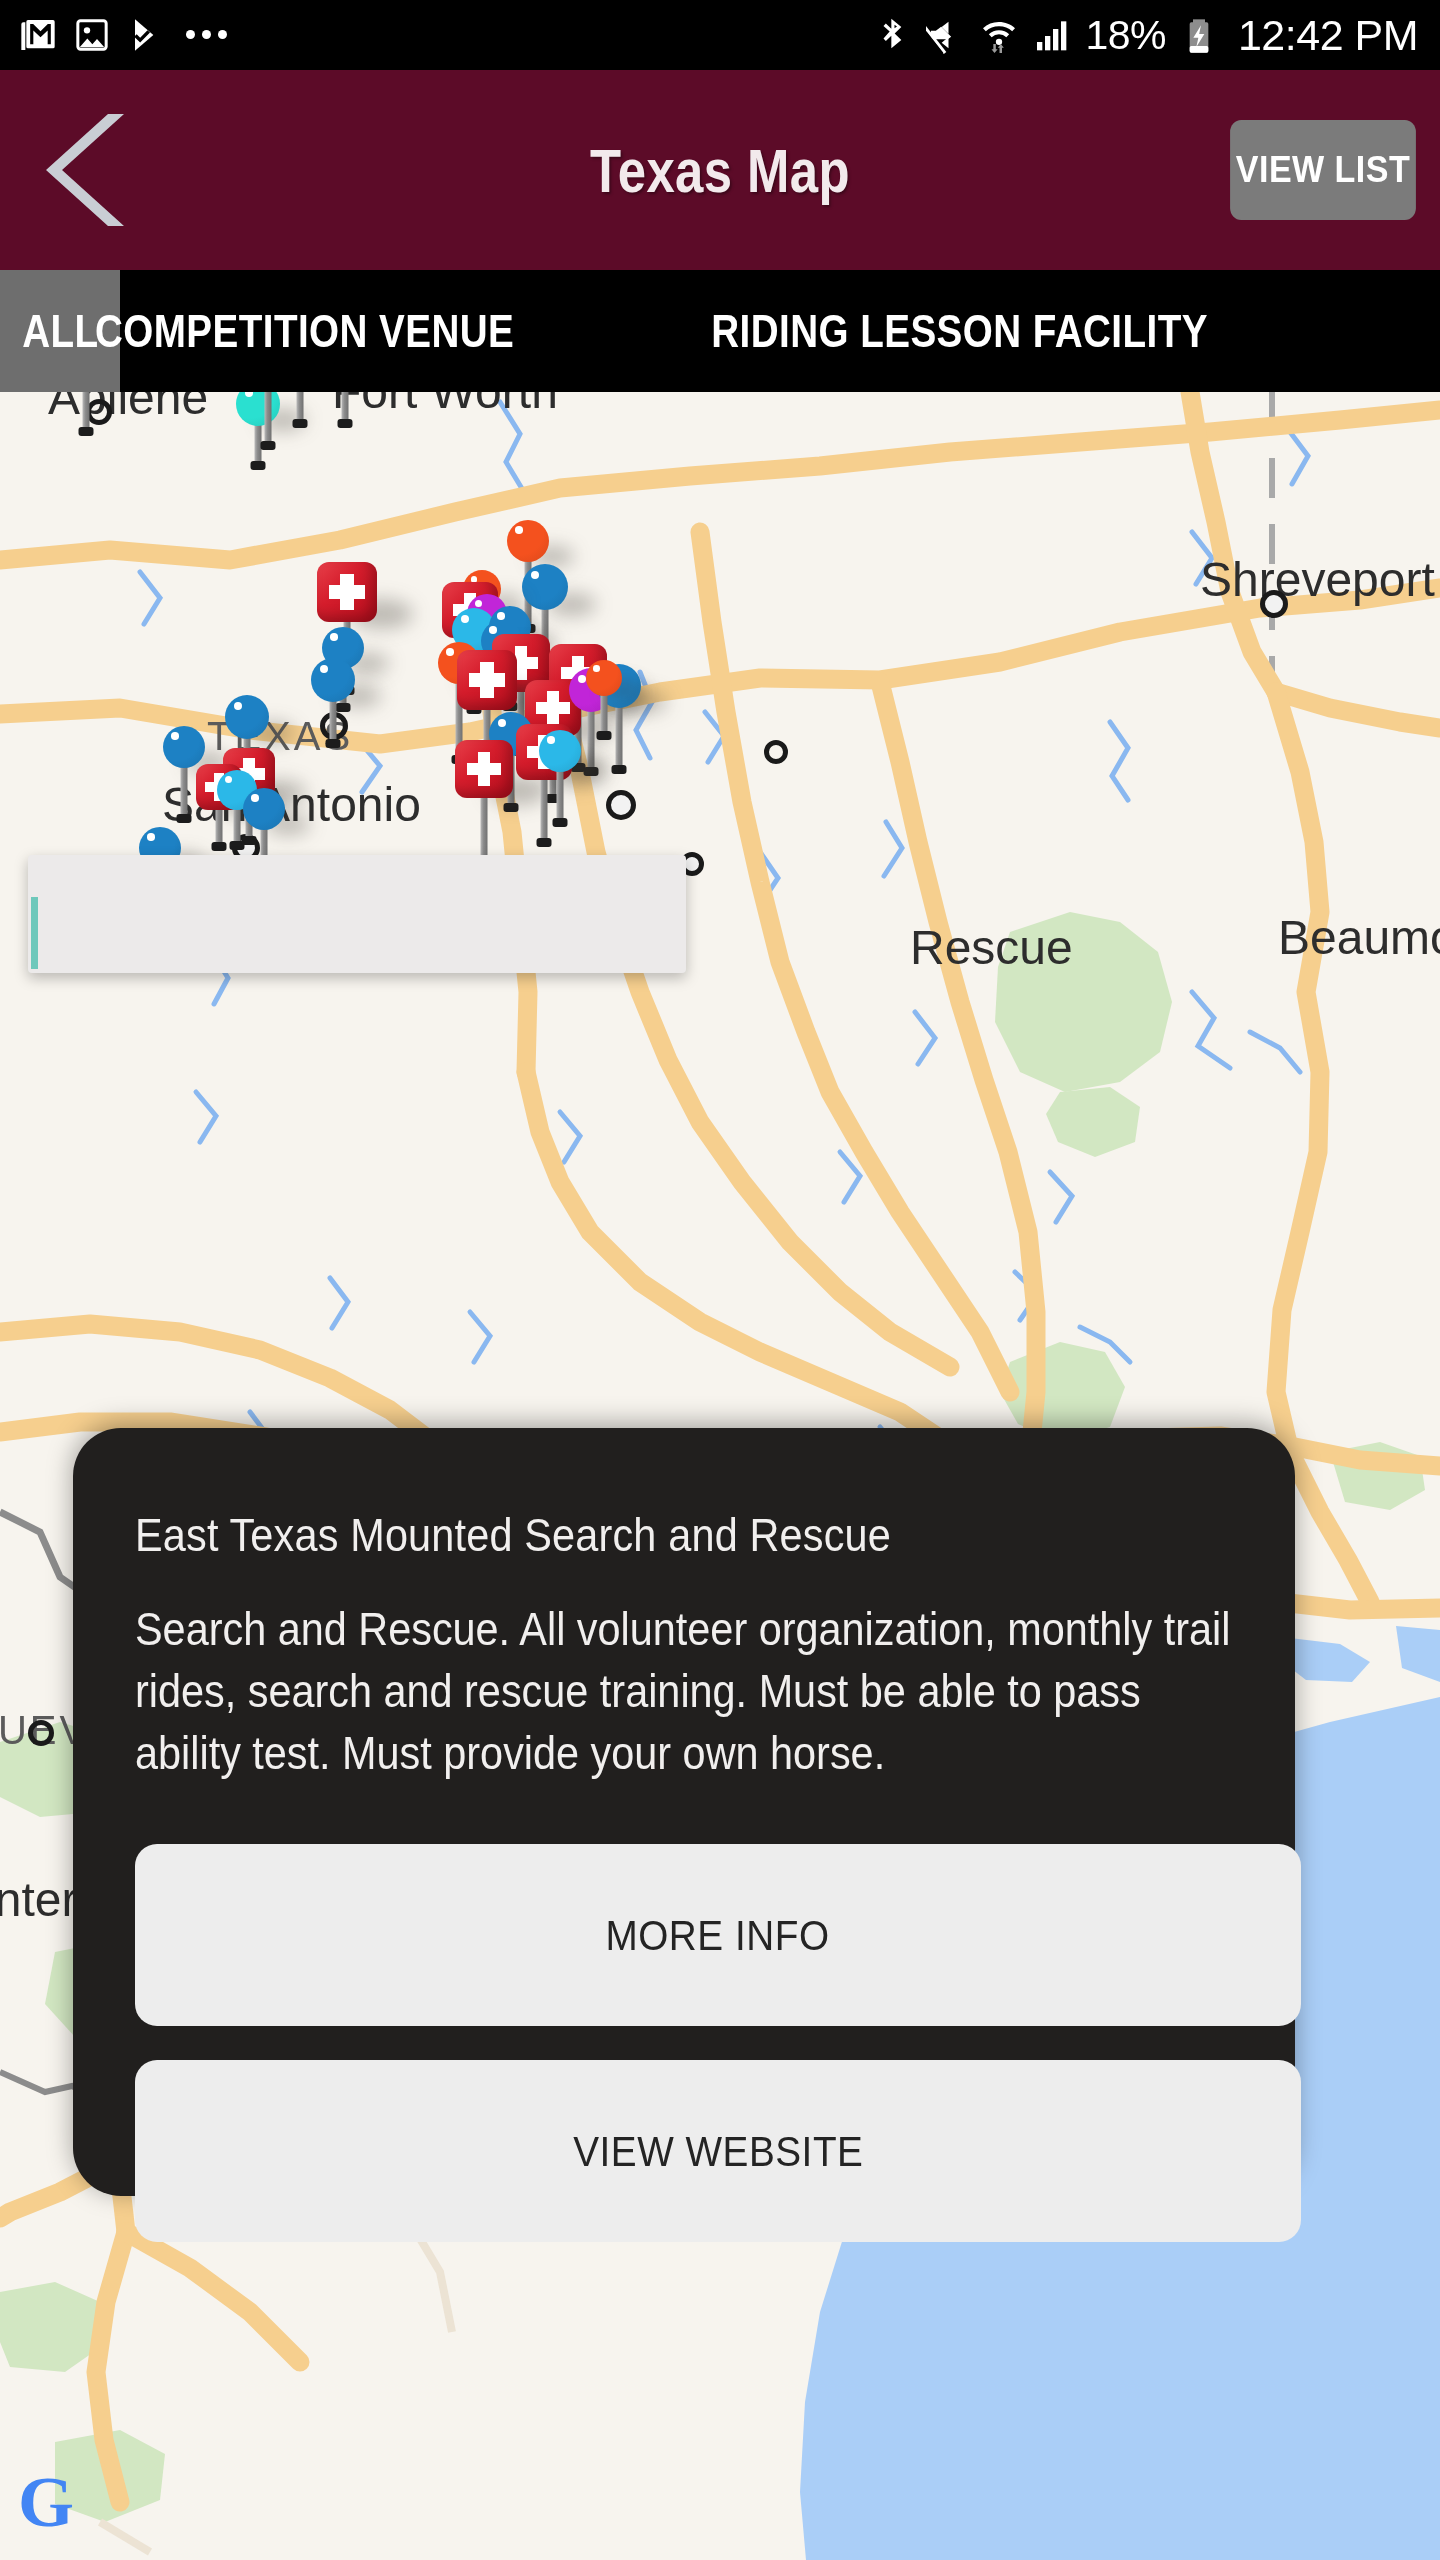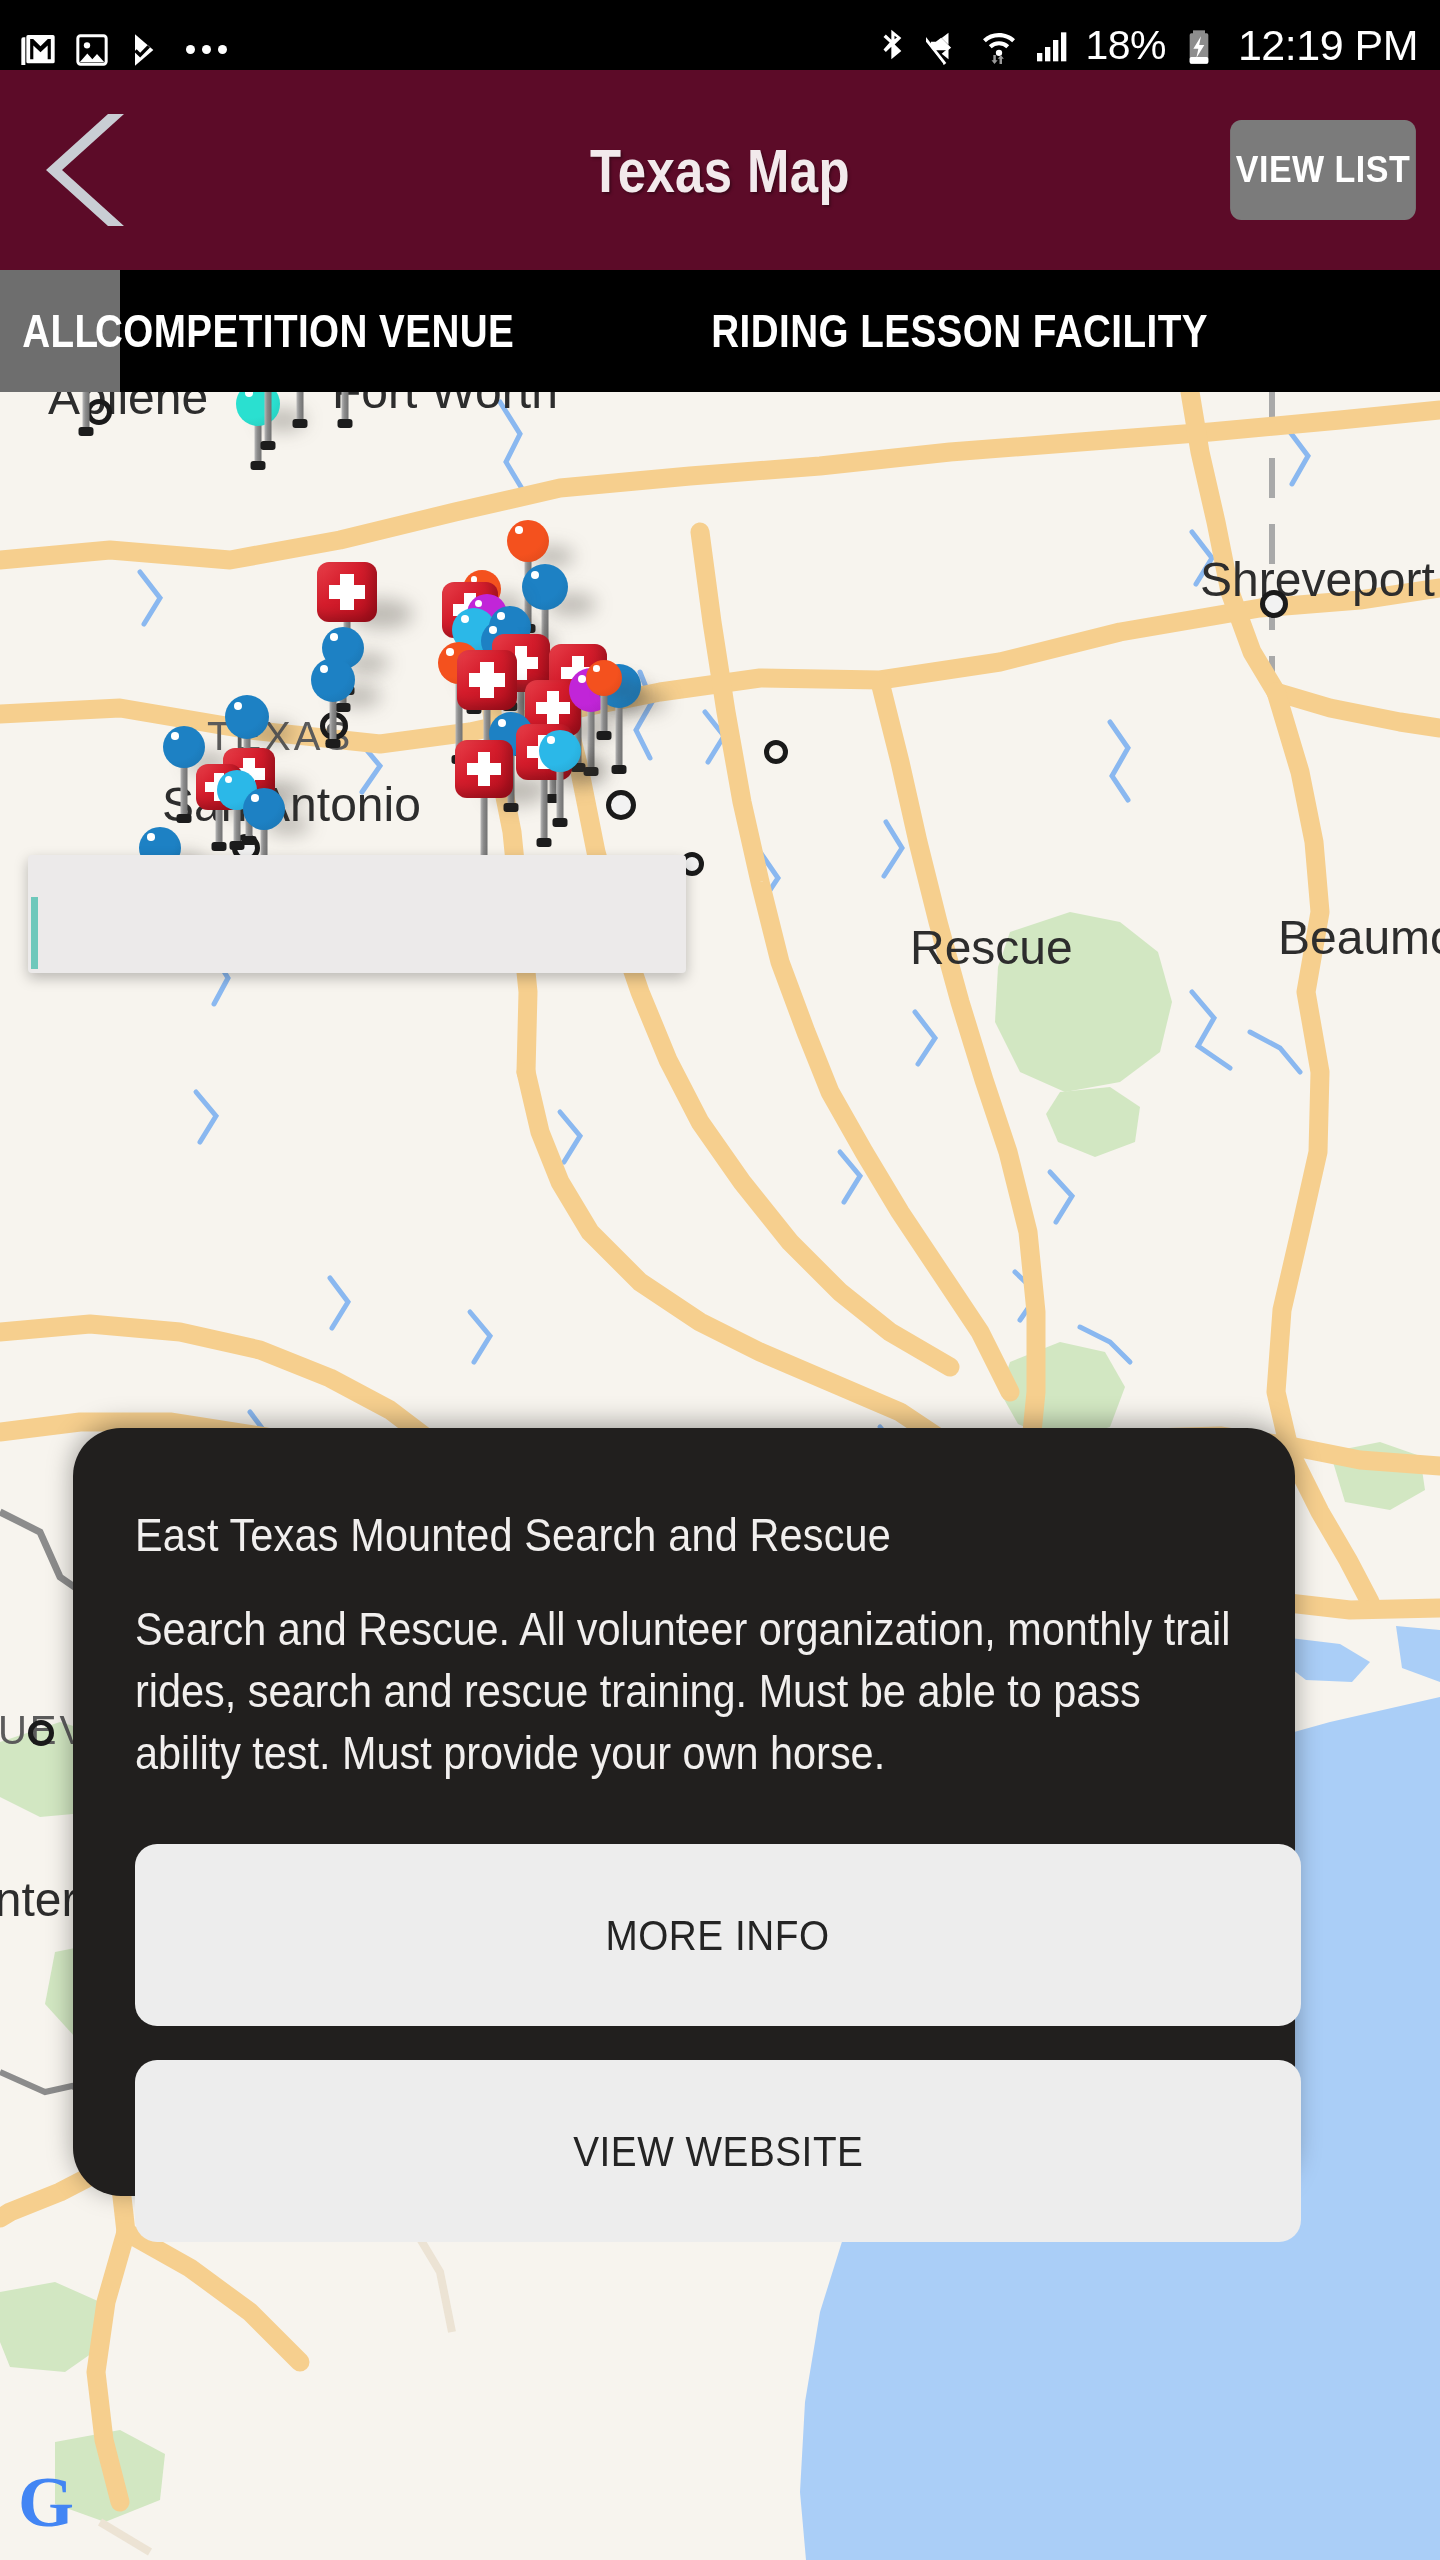--- a/index.html
+++ b/index.html
@@ -3,21 +3,21 @@
 <meta charset="utf-8">
 <style>
   * { margin:0; padding:0; box-sizing:border-box; }
   html,body { width:1440px; height:2560px; background:#000; overflow:hidden;
     font-family:"Liberation Sans", sans-serif; }
 
   #screen { position:relative; width:1440px; height:2560px; overflow:hidden; }
 
   
   #statusbar { position:absolute; left:0; top:0; width:1440px; height:70px;
-    background:#000; display:flex; align-items:flex-end; }
+    background:#000; display:flex; align-items:center; }
   .sb-left { display:flex; align-items:center; gap:14px; padding-left:18px; }
   .sb-right { display:flex; align-items:center; gap:13px; margin-left:auto; padding-right:22px; }
   .sb-ico { width:40px; height:40px; display:block; }
   .sb-dots { display:flex; gap:7px; align-items:flex-end; padding-bottom:2px; margin-left:6px;}
   .sb-dots i { width:9px; height:9px; border-radius:50%; background:#fff; display:block; }
   .sb-text { color:#fff; font-size:41px; font-weight:400; letter-spacing:-0.5px;
     font-family:"Liberation Sans", sans-serif; white-space:nowrap; }
   #sb-time { font-size:43px; margin-left:6px; }
 
   
@@ -156,21 +156,21 @@
         <rect x="12.6" y="8.4" width="3.2" height="12.8" fill="#fff"></rect>
         <rect x="17.4" y="3.8" width="3.2" height="17.4" fill="#fff"></rect>
       </svg>
       <div class="sb-text">18%</div>
       <svg class="sb-ico" viewBox="0 0 24 24">
         <rect x="8.4" y="2.6" width="7.2" height="2.2" fill="#8d8d8d"></rect>
         <rect x="6.4" y="4.4" width="11.2" height="18.2" rx="1" fill="#8d8d8d"></rect>
         <rect x="6.4" y="18.6" width="11.2" height="4" rx="1" fill="#fff"></rect>
         <path fill="#fff" d="M13.2 6.2l-4.6 7.4h3l-1.2 5.6 4.8-7.8h-3.1z"></path>
       </svg>
-      <div class="sb-text" id="sb-time">12:19 PM</div>
+      <div class="sb-text" id="sb-time">12:42 PM</div>
     </div>
   </div>
 
   <div id="header">
     <div id="back-btn">
       <svg width="110" height="118" viewBox="0 0 110 118">
         <path fill="#c9cdd4" d="M88 3 L104 3 L42 59 L104 115 L88 115 L26 59 Z"></path>
       </svg>
     </div>
     <div id="header-title">Texas Map</div>

